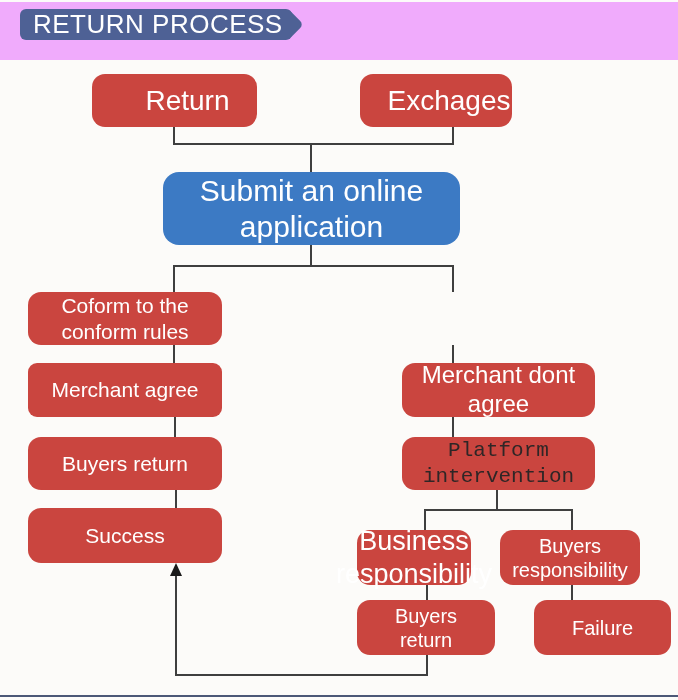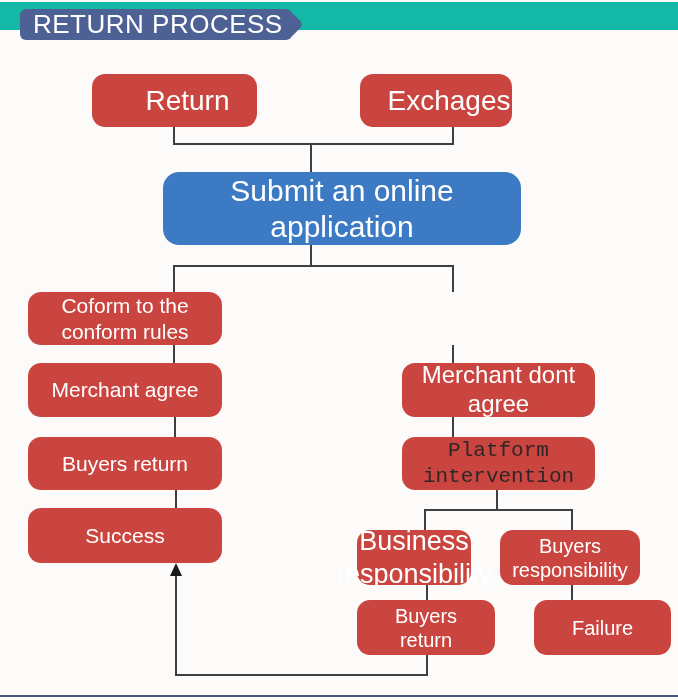--- a/index.html
+++ b/index.html
@@ -9,22 +9,22 @@
   }
   .canvas{
     position:relative;
     width:678px;height:700px;
     background:#fcfbf9;
     overflow:hidden;
   }
 
   
   .header-bar{
-    position:absolute;left:0;top:2px;width:678px;height:28px;
-    background:#14b8a6;
+    position:absolute;left:0;top:2px;width:678px;height:58px;
+    background:#f0abfc;
   }
   .header-ribbon{
     position:absolute;left:20px;top:7px;width:272px;height:31px;
     background:#4e6195;border-radius:6px;
     display:flex;align-items:center;
     z-index:2;
   }
   .header-ribbon-tip{
     position:absolute;left:276px;top:11px;width:23px;height:23px;
     background:#4e6195;border-radius:5px;
@@ -48,23 +48,23 @@
     line-height:1.2;
     box-sizing:border-box;
     padding-left:26px;
   }
   .red{background:#ca453f;}
   .blue{background:#3c7ac4;}
   .dark-text{color:#2e2626;font-family:Liberation Mono, monospace;}
 
   .n-return       {left:92px; top:74px; width:165px;height:53px;font-size:28px;}
   .n-exchages     {left:360px;top:74px; width:152px;height:53px;font-size:28px;}
-  .n-submit       {left:163px;top:172px;width:358px;height:73px;font-size:30px;border-radius:16px;padding:0 12px;}
+  .n-submit       {left:163px;top:172px;width:297px;height:73px;font-size:30px;border-radius:16px;padding:0 12px;}
   .n-conform      {left:28px; top:292px;width:194px;height:53px;font-size:21px;padding:0 18px;}
-  .n-magree       {left:28px; top:363px;width:194px;height:54px;font-size:21px;padding:0 18px;}
+  .n-magree       {left:28px; top:363px;width:194px;height:54px;font-size:21px;padding:0 18px;border-radius:9px;}
   .n-breturn-l    {left:28px; top:437px;width:194px;height:53px;font-size:21px;padding:0 18px;}
   .n-success      {left:28px; top:508px;width:194px;height:55px;font-size:21px;padding:0 18px;}
   .n-dontconform  {left:402px;top:292px;width:193px;height:53px;font-size:21px;padding:0 18px;}
   .n-mdont        {left:402px;top:363px;width:193px;height:54px;font-size:24px;padding:0 18px;}
   .n-platform     {left:402px;top:437px;width:193px;height:53px;font-size:21px;padding:0 18px;}
   .n-bizresp      {left:357px;top:530px;width:114px;height:55px;font-size:27px;padding:12px 2px;}
   .n-buyresp      {left:500px;top:530px;width:140px;height:55px;font-size:20px;padding:0 2px;}
   .n-breturn-r    {left:357px;top:600px;width:138px;height:55px;font-size:20px;padding:0 30px;}
   .n-failure      {left:503px;top:600px;width:137px;height:55px;font-size:20px;padding:0 2px;margin-left:31px;}
 

